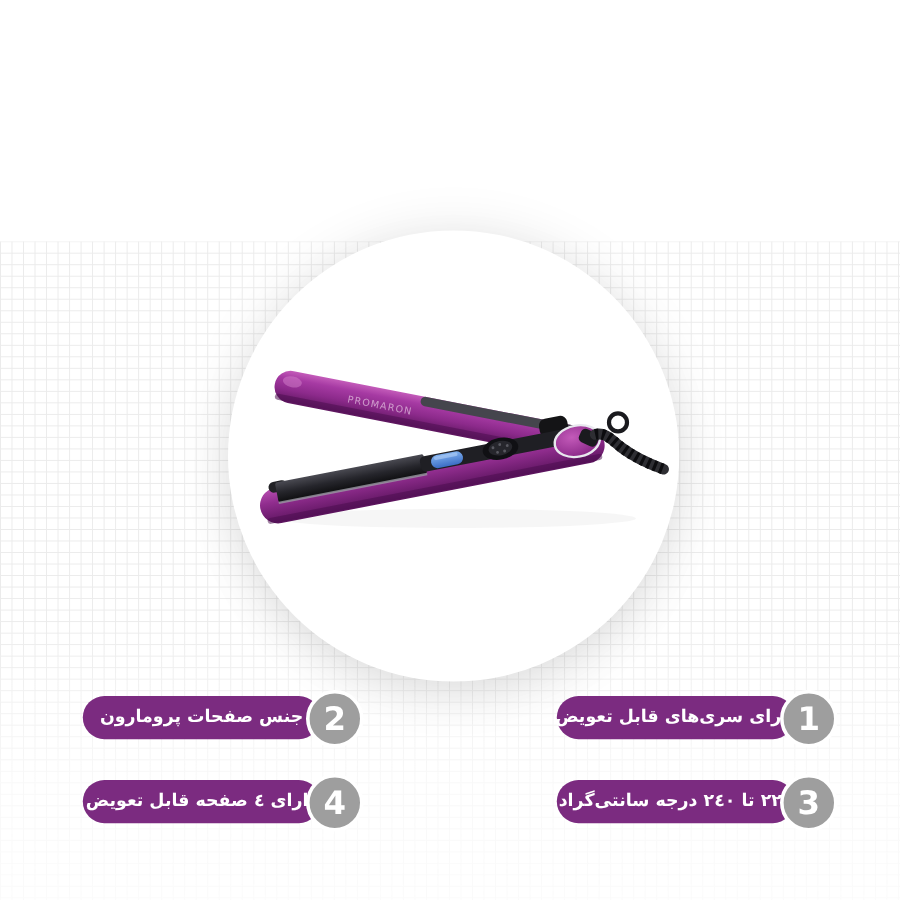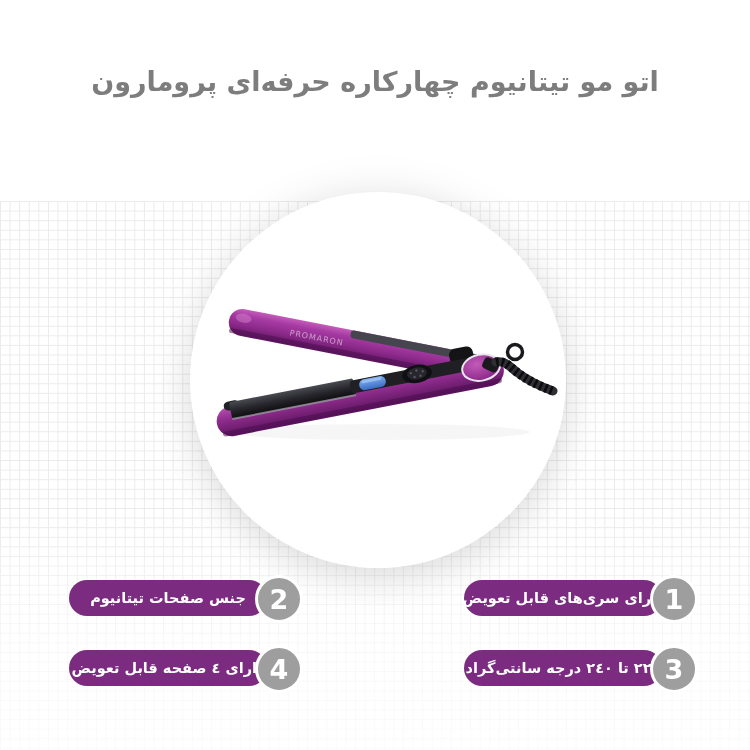--- a/index.html
+++ b/index.html
@@ -129,34 +129,33 @@
     <g>
       <g transform="translate(296,68) rotate(25)">
         <rect width="16" height="12" rx="4" fill="#1a1a1e"></rect>
       </g>
       <circle cx="325" cy="64" r="7.5" fill="none" stroke="#1a1a1e" stroke-width="3.5"></circle>
       <path d="M306,74 C315,72 320,79 328,85 C340,94 352,99 363,103" stroke="#2e2e33" stroke-width="9" fill="none" stroke-linecap="round"></path>
       <path d="M306,74 C315,72 320,79 328,85 C340,94 352,99 363,103" stroke="#0c0c0f" stroke-width="9" fill="none" stroke-linecap="butt" stroke-dasharray="2.6 3"></path>
     </g>
   </svg>
 
-  <h1 class="title" dir="rtl">اتو مو تیتانیوم چهارکاره حرفه‌ای پرومارون</h1>
 
   <div class="feature f1">
     <div class="pill">
       <span class="pill-label" dir="rtl">دارای سری‌های قابل تعویض</span>
     </div>
     <div class="num-circle">
       <span class="num">1</span>
     </div>
   </div>
 
   <div class="feature f2">
     <div class="pill">
-      <span class="pill-label" dir="rtl">جنس صفحات تیتانیوم</span>
+      <span class="pill-label" dir="rtl">جنس صفحات پرومارون</span>
     </div>
     <div class="num-circle">
       <span class="num">2</span>
     </div>
   </div>
 
   <div class="feature f3">
     <div class="pill">
       <span class="pill-label" dir="rtl">۲۲۰ تا ۲٤۰ درجه سانتی‌گراد</span>
     </div>

